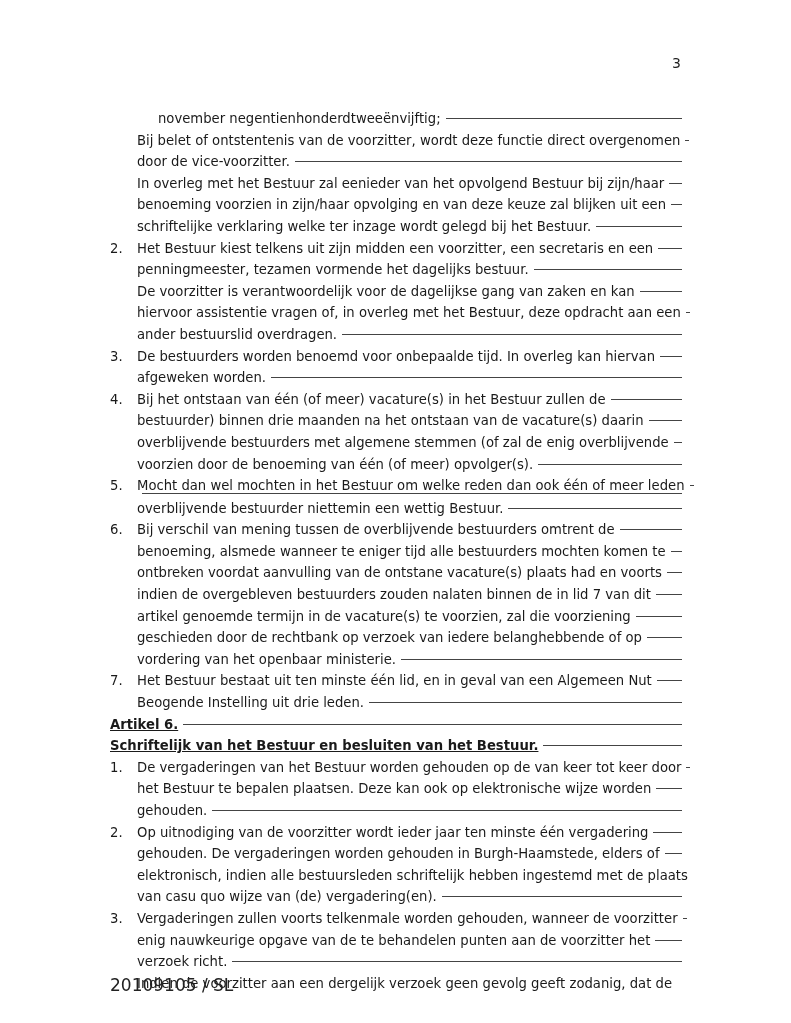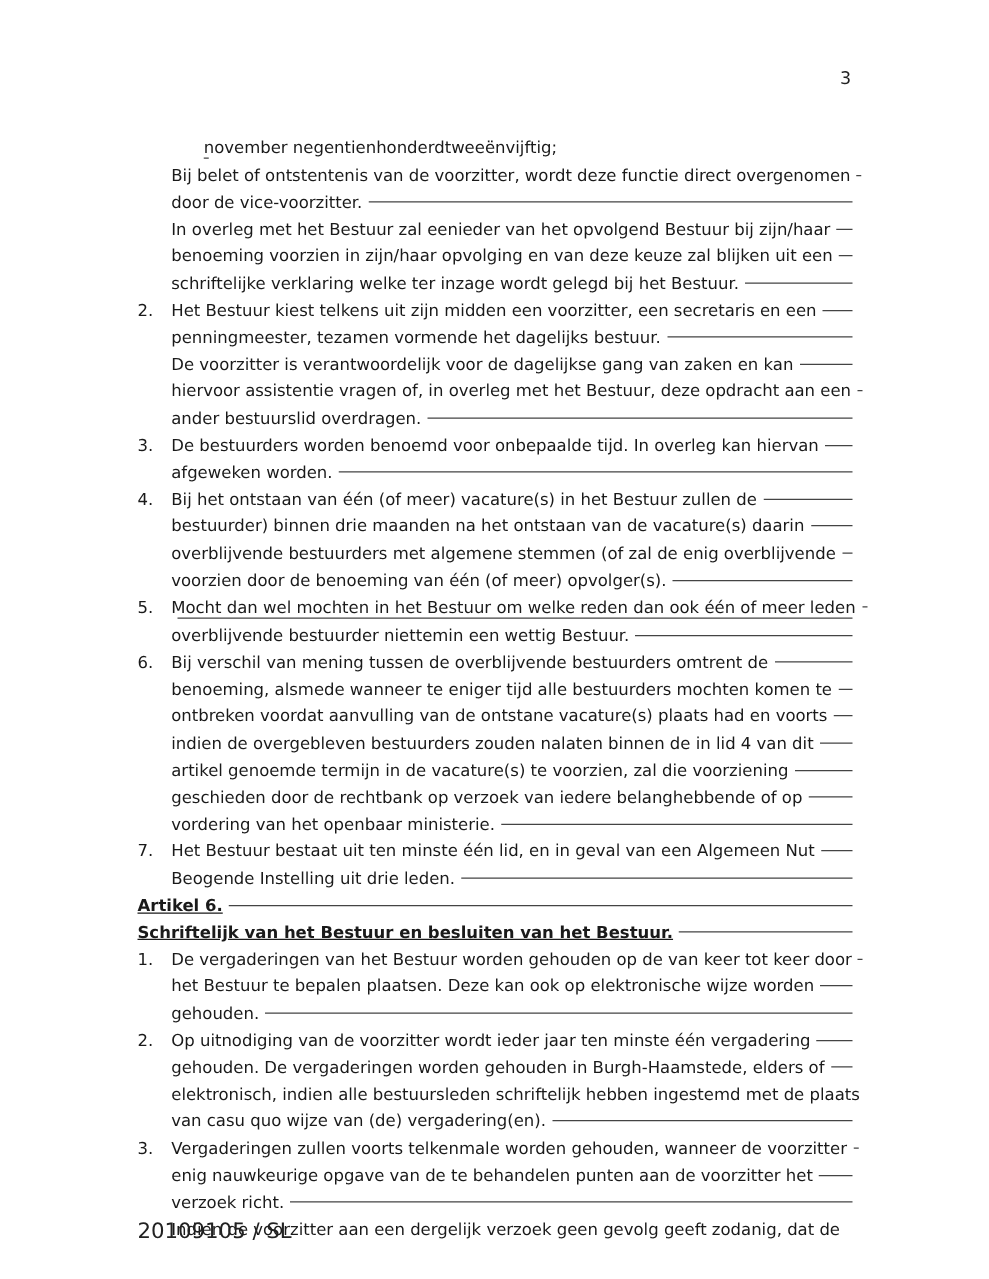--- a/index.html
+++ b/index.html
@@ -21,21 +21,21 @@
     }
     .line .txt { flex: 0 0 auto; }
     .line .fill {
       flex: 1 1 auto; border-bottom: 1px solid #444; margin-left: 5px;
       height: 0; position: relative; top: -4px; min-width: 4px;
     }
     .num {
       display: inline-block; width: 27px; flex: 0 0 27px;
     }
     .indent { padding-left: 27px; }
-    .indent-extra { padding-left: 48px; flex-direction: column; }
+    .indent-extra { padding-left: 48px; }
     .heading .txt { font-weight: bold; text-decoration: underline; }
     .footer {
       position: absolute; top: 975px; left: 110px;
       font-size: 17px; color: #222;
     }
   </style>
 </head>
 <body>
 
 <div class="page-number">3</div>
@@ -137,21 +137,21 @@
     </div>
   <div class="line indent">
       <span class="txt">benoeming, alsmede wanneer te eniger tijd alle bestuurders mochten komen te</span>
       <span class="fill"></span>
     </div>
   <div class="line indent">
       <span class="txt">ontbreken voordat aanvulling van de ontstane vacature(s) plaats had en voorts</span>
       <span class="fill"></span>
     </div>
   <div class="line indent">
-      <span class="txt">indien de overgebleven bestuurders zouden nalaten binnen de in lid 4 van dit</span>
+      <span class="txt">indien de overgebleven bestuurders zouden nalaten binnen de in lid 7 van dit</span>
       <span class="fill"></span>
     </div>
   <div class="line indent">
       <span class="txt">artikel genoemde termijn in de vacature(s) te voorzien, zal die voorziening</span>
       <span class="fill"></span>
     </div>
   <div class="line indent">
       <span class="txt">geschieden door de rechtbank op verzoek van iedere belanghebbende of op</span>
       <span class="fill"></span>
     </div>

